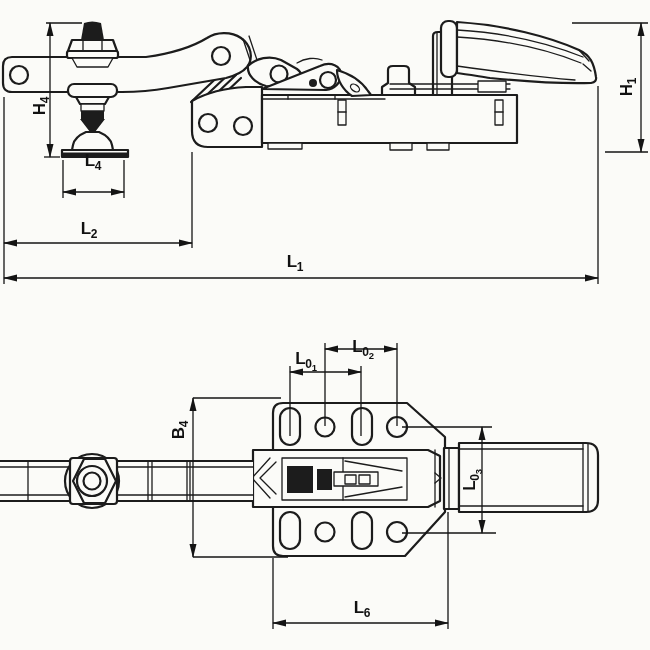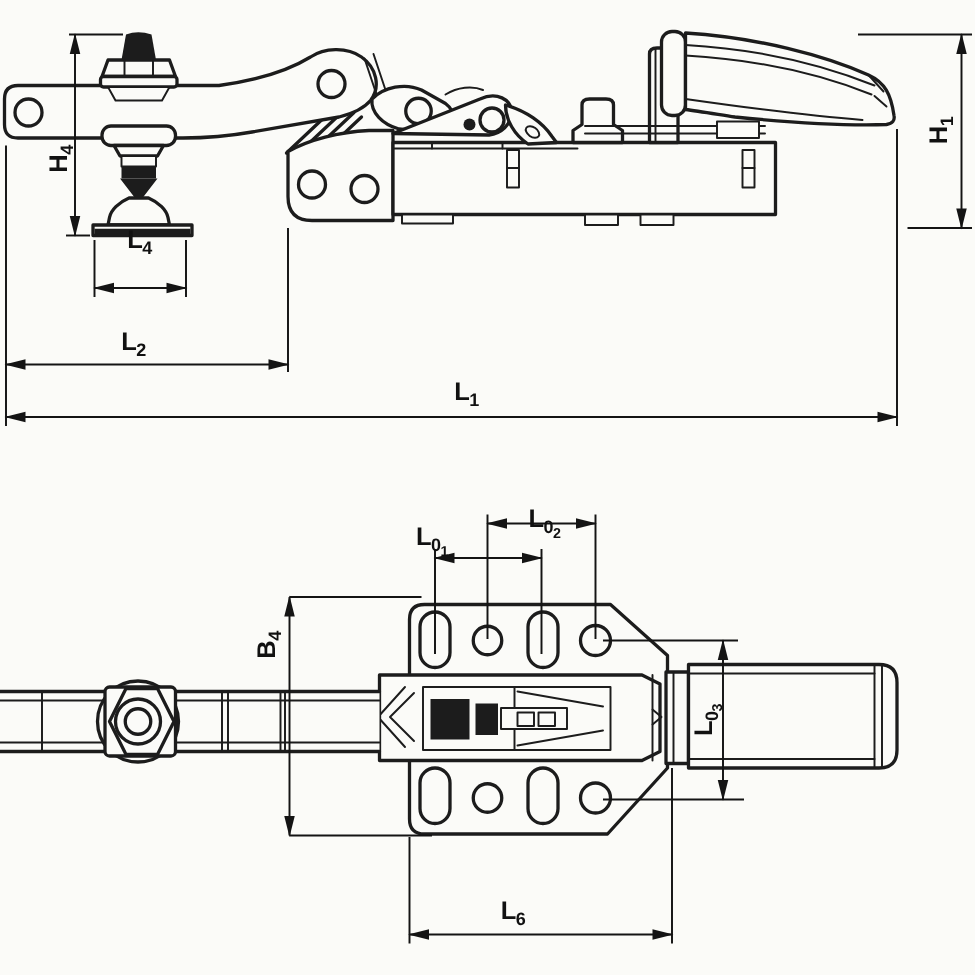--- a/index.html
+++ b/index.html
@@ -241,27 +241,27 @@
     </g>
   </g>
 </svg>
 
 <div class="dim-label rot" style="left:39px;top:106px"><span>H</span><span class="s1">4</span></div>
 
 <div class="dim-label" style="left:93px;top:160px"><span>L</span><span class="s1">4</span></div>
 
 <div class="dim-label" style="left:89px;top:228px"><span>L</span><span class="s1">2</span></div>
 
-<div class="dim-label" style="left:311px;top:261px"><span>L</span><span class="s1">1</span></div>
+<div class="dim-label" style="left:295px;top:261px"><span>L</span><span class="s1">1</span></div>
 
 <div class="dim-label rot" style="left:626px;top:87px"><span>H</span><span class="s1">1</span></div>
 
-<div class="dim-label" style="left:288px;top:358px"><span>L</span><span class="s1">0</span><span class="s2">1</span></div>
+<div class="dim-label" style="left:306px;top:358px"><span>L</span><span class="s1">0</span><span class="s2">1</span></div>
 
 <div class="dim-label" style="left:363px;top:346px"><span>L</span><span class="s1">0</span><span class="s2">2</span></div>
 
 <div class="dim-label rot" style="left:178px;top:430px"><span>B</span><span class="s1">4</span></div>
 
 <div class="dim-label rot" style="left:469px;top:480px"><span>L</span><span class="s1">0</span><span class="s2">3</span></div>
 
-<div class="dim-label" style="left:342px;top:607px"><span>L</span><span class="s1">6</span></div>
+<div class="dim-label" style="left:362px;top:607px"><span>L</span><span class="s1">6</span></div>
 
 </div>
 
 </body></html>

